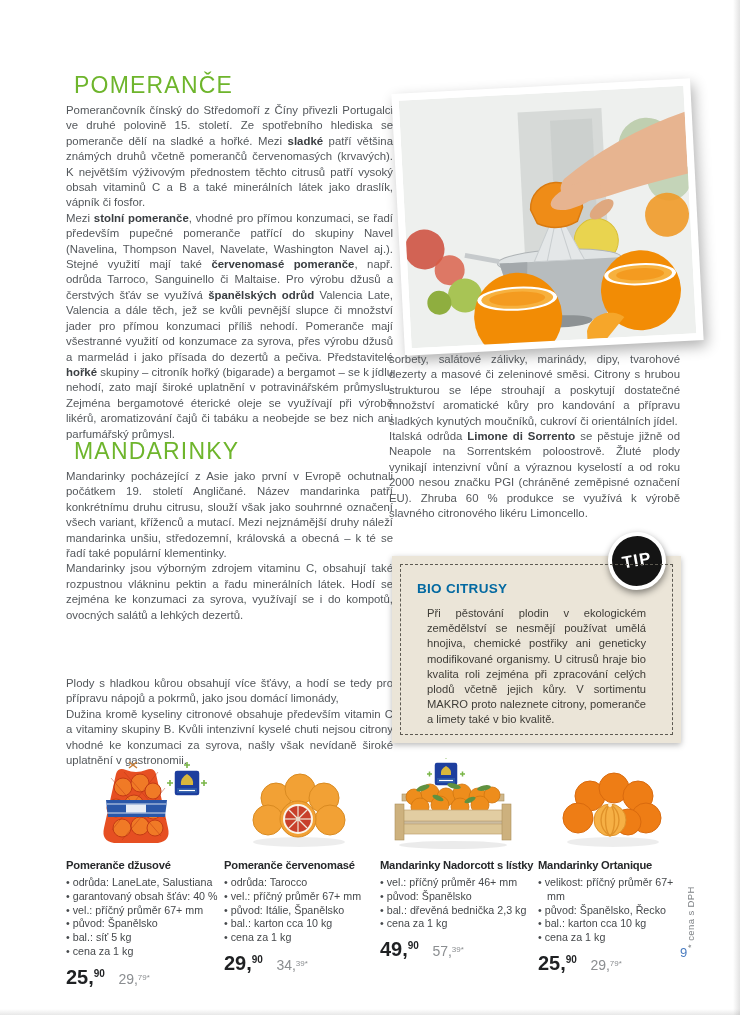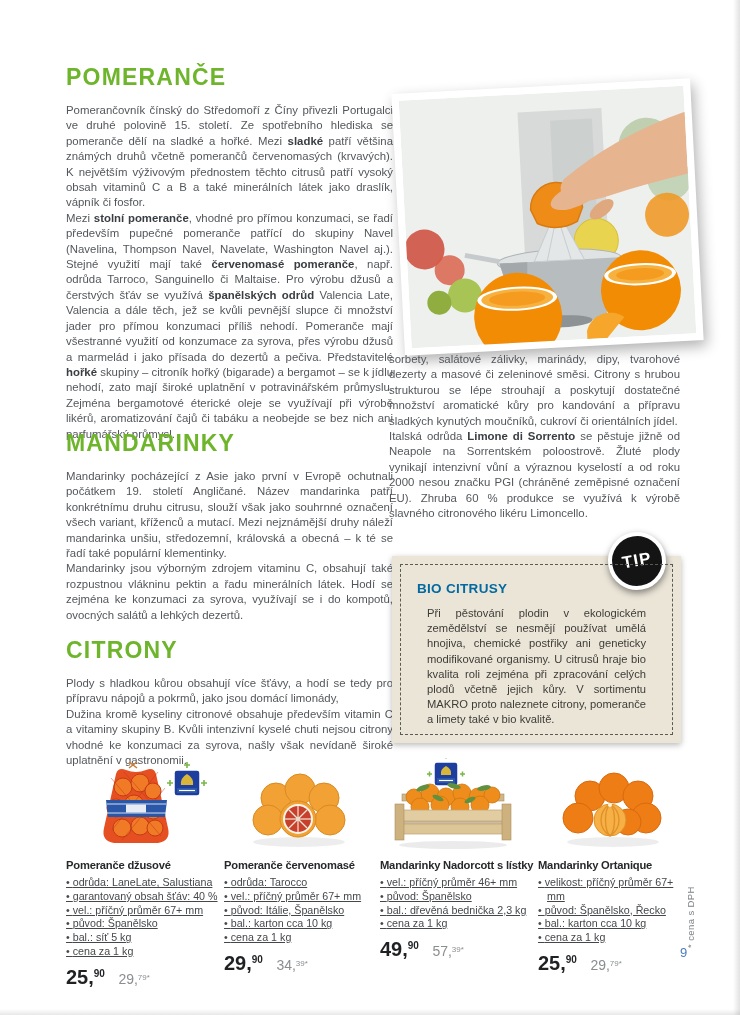--- a/index.html
+++ b/index.html
@@ -2,21 +2,21 @@
 <html><head>
 <meta charset="utf-8">
 <style>
   html,body { margin:0; padding:0; background:#ffffff; }
   .page {
     position:relative; width:740px; height:1015px; background:#ffffff;
     font-family:"Liberation Sans","DejaVu Sans",sans-serif; color:#53575b;
     overflow:hidden;
   }
   .section-title {
-    position:absolute; margin:0; font-size:23px; font-weight:700;
+    position:absolute; margin:8px; font-size:23px; font-weight:400;
     letter-spacing:1.2px; color:#6eb52c;
   }
   .textblock { position:absolute; text-align:justify; font-size:11.4px; line-height:15.4px; }
   .textblock p { margin:0; }
   .textblock b { color:#3a3e42; }
 
   .photo {
     position:absolute; left:398px; top:86px; width:285px; height:248px;
     background:#fff; padding:7px; box-shadow:3px 6px 14px rgba(0,0,0,.30);
     transform:rotate(-3deg);
@@ -37,21 +37,21 @@
     box-shadow:0 3px 7px rgba(0,0,0,.45);
     display:flex; align-items:center; justify-content:center; transform:rotate(-10deg);
   }
   .tip-badge span { color:#fff; font-weight:bold; font-size:17px; letter-spacing:1px; }
 
   .product { position:absolute; top:758px; width:152px; }
   .product .img { height:94px; display:flex; align-items:flex-end; justify-content:center; }
   .product h3 { margin:7px 0 5px 0; font-size:11.2px; letter-spacing:-0.2px;
     white-space:nowrap; color:#26282a; }
   .product ul { margin:0; padding:0; list-style:none; font-size:10.7px; line-height:13.8px; color:#45484b; }
-  .product li { padding-left:9px; text-indent:-9px;text-decoration:underline; }
+  .product li { padding-left:9px; text-indent:-9px; }
   .product li::before { content:"• "; }
   .price { margin-top:7px; }
   .price .whole { font-size:20px; font-weight:bold; color:#1f2123; }
   .price .cents { font-size:10px; font-weight:bold; color:#1f2123; position:relative; top:-7px; }
   .price .vat { font-size:14px; color:#8b8e91; margin-left:9px; }
   .price .vat-cents { font-size:8px; color:#8b8e91; position:relative; top:-4px; }
 
   .vat-note {
     position:absolute; left:685px; top:852px; height:96px;
     writing-mode:vertical-rl; transform:rotate(180deg);
@@ -117,21 +117,20 @@
     <p><span>sorbety, salátové zálivky, marinády, dipy, tvarohové dezerty a masové či zeleninové směsi. Citrony s hrubou strukturou se lépe strouhají a poskytují dostatečné množství aromatické kůry pro kandování a přípravu sladkých kynutých moučníků, cukroví či orientálních jídel.</span></p>
     <p><span>Italská odrůda </span><b>Limone di Sorrento</b><span> se pěstuje jižně od Neapole na Sorrentském poloostrově. Žluté plody vynikají intenzivní vůní a výraznou kyselostí a od roku 2000 nesou značku PGI (chráněné zeměpisné označení EU). Zhruba 60 % produkce se využívá k výrobě slavného citronového likéru Limoncello.</span></p>
   </div>
 
   <h1 class="section-title" style="left:66px; top:430px;">MANDARINKY</h1>
   <div class="textblock" style="left:66px; top:469px; width:327px;">
     <p><span>Mandarinky pocházející z Asie jako první v Evropě ochutnali počátkem 19. století Angličané. Název mandarinka patří konkrétnímu druhu citrusu, slouží však jako souhrnné označení všech variant, kříženců a mutací. Mezi nejznámější druhy náleží mandarinka unšiu, středozemní, královská a obecná – k té se řadí také populární klementinky.</span></p>
     <p><span>Mandarinky jsou výborným zdrojem vitaminu C, obsahují také rozpustnou vlákninu pektin a řadu minerálních látek. Hodí se zejména ke konzumaci za syrova, využívají se i do kompotů, ovocných salátů a lehkých dezertů.</span></p>
   </div>
 
-  <h1 class="section-title" style="left:66px; top:637px;">CITRONY</h1>
   <div class="textblock" style="left:66px; top:676px; width:327px;">
     <p><span>Plody s hladkou kůrou obsahují více šťávy, a hodí se tedy pro přípravu nápojů a pokrmů, jako jsou domácí limonády,</span></p>
     <p><span>Dužina kromě kyseliny citronové obsahuje především vitamin C a vitaminy skupiny B. Kvůli intenzivní kyselé chuti nejsou citrony vhodné ke konzumaci za syrova, našly však nevídaně široké uplatnění v gastronomii.</span></p>
   </div>
 
   <aside class="tip-box">
     <div class="tip-badge">
       <span>TIP</span>
     </div>
     <div class="tip-inner">

